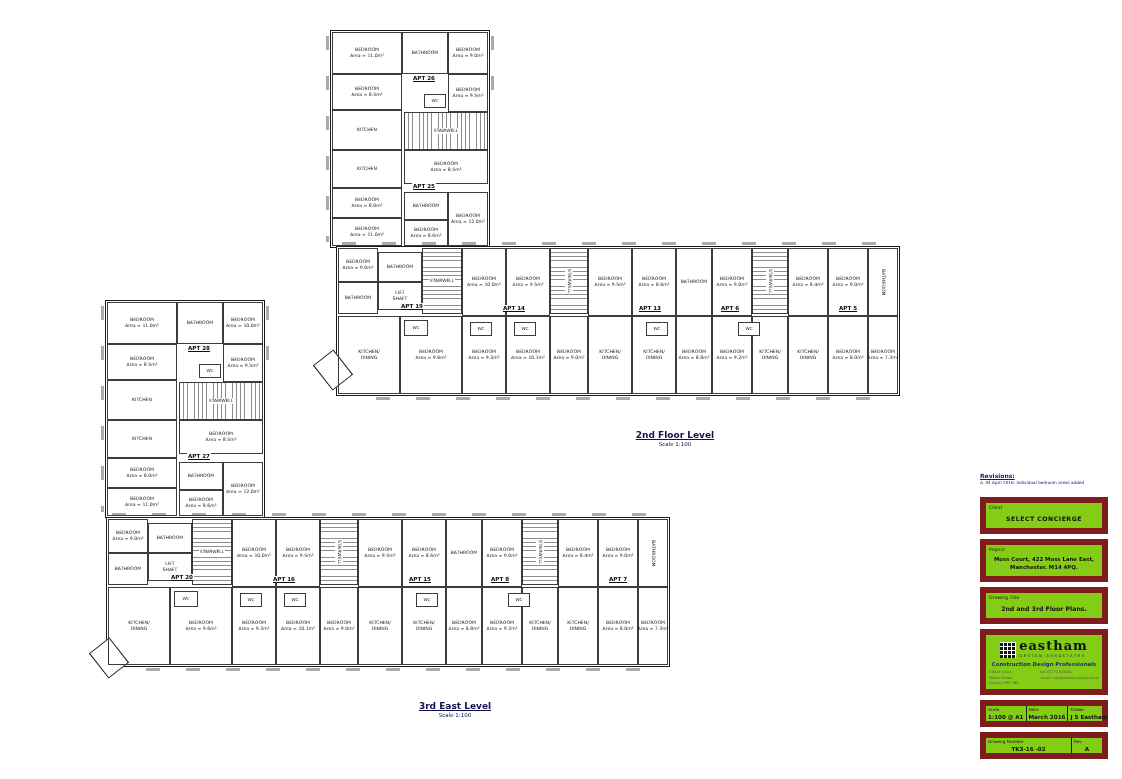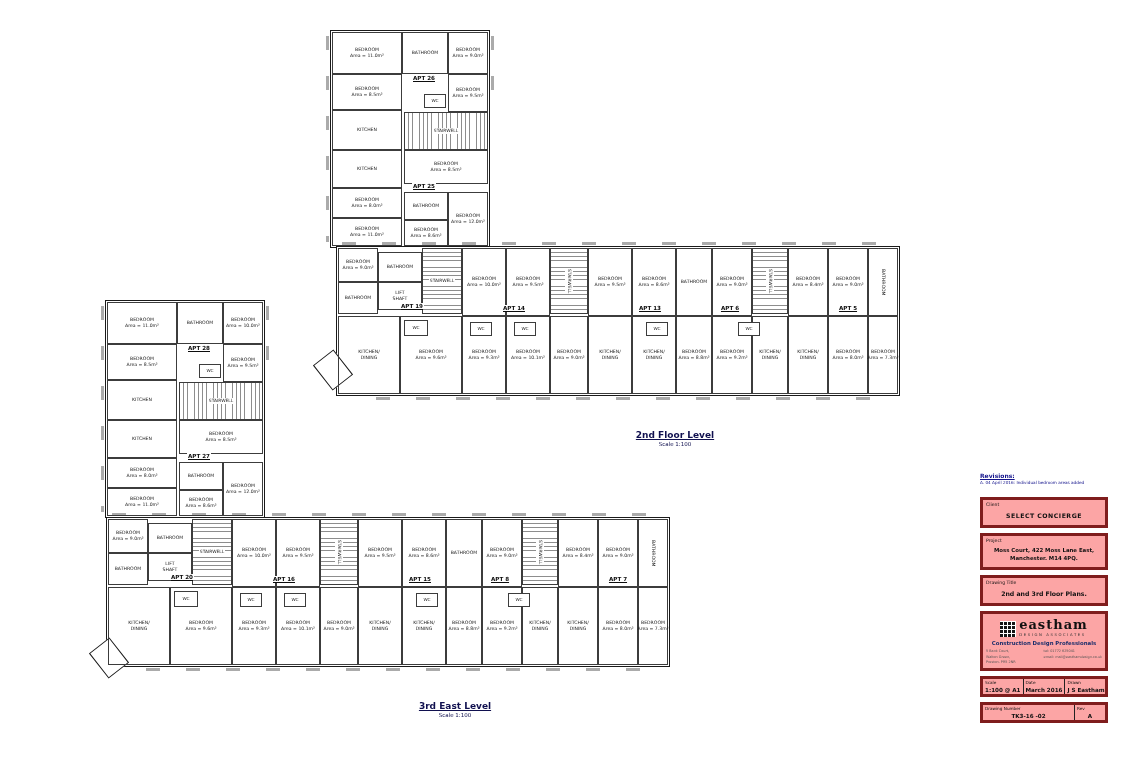--- a/index.html
+++ b/index.html
@@ -20,21 +20,21 @@
   .plan-title{position:absolute;transform:translateX(-50%);text-align:center;color:#10104f;z-index:5;}
   .pt-label{display:block;font-size:9px;font-weight:700;text-decoration:underline;white-space:nowrap;}
   .pt-scale{display:block;font-size:5.5px;margin-top:1px;}
   .ticks-h{position:absolute;height:3px;background:repeating-linear-gradient(90deg,#ababab 0 14px,transparent 14px 40px);}
   .ticks-v{position:absolute;width:3px;background:repeating-linear-gradient(180deg,#ababab 0 14px,transparent 14px 40px);}
   .bay{position:absolute;width:26px;height:32px;border:1.4px solid #1a1a1a;background:#fff;transform:rotate(-38deg);box-sizing:border-box;}
   
   .titleblock{position:absolute;left:980px;top:472px;width:128px;}
   .rev-head{font-size:6px;font-weight:700;color:#14148c;text-decoration:underline;}
   .rev-note{font-size:4.2px;color:#14148c;margin-top:1px;}
-  .tb-box{border:3px solid #7f1d1d;margin-top:5px;padding:2px 3px;background:#fca5a5;box-sizing:border-box;}
+  .tb-box{border:6px solid #7f1d1d;margin-top:5px;padding:2px 3px;background:#84cc16;box-sizing:border-box;}
   .tb-box.first{margin-top:12px;}
   .tb-label{font-size:4.6px;color:#111;}
   .tb-value{font-size:6.2px;font-weight:700;text-align:center;margin:5px 0 4px;}
   .client-value{letter-spacing:.5px;}
   .proj-line{display:block;font-size:5.4px;font-weight:700;text-align:center;line-height:1.4;}
   .proj-wrap{margin:4px 0 3px;}
   .logo-box{padding:4px 3px 3px;}
   .logo-row{display:flex;align-items:flex-end;gap:3px;justify-content:center;}
   .logo-grid{width:16px;height:16px;background-color:#151515;
              background-image:repeating-linear-gradient(90deg,transparent 0 3px,#fff 3px 4px),

